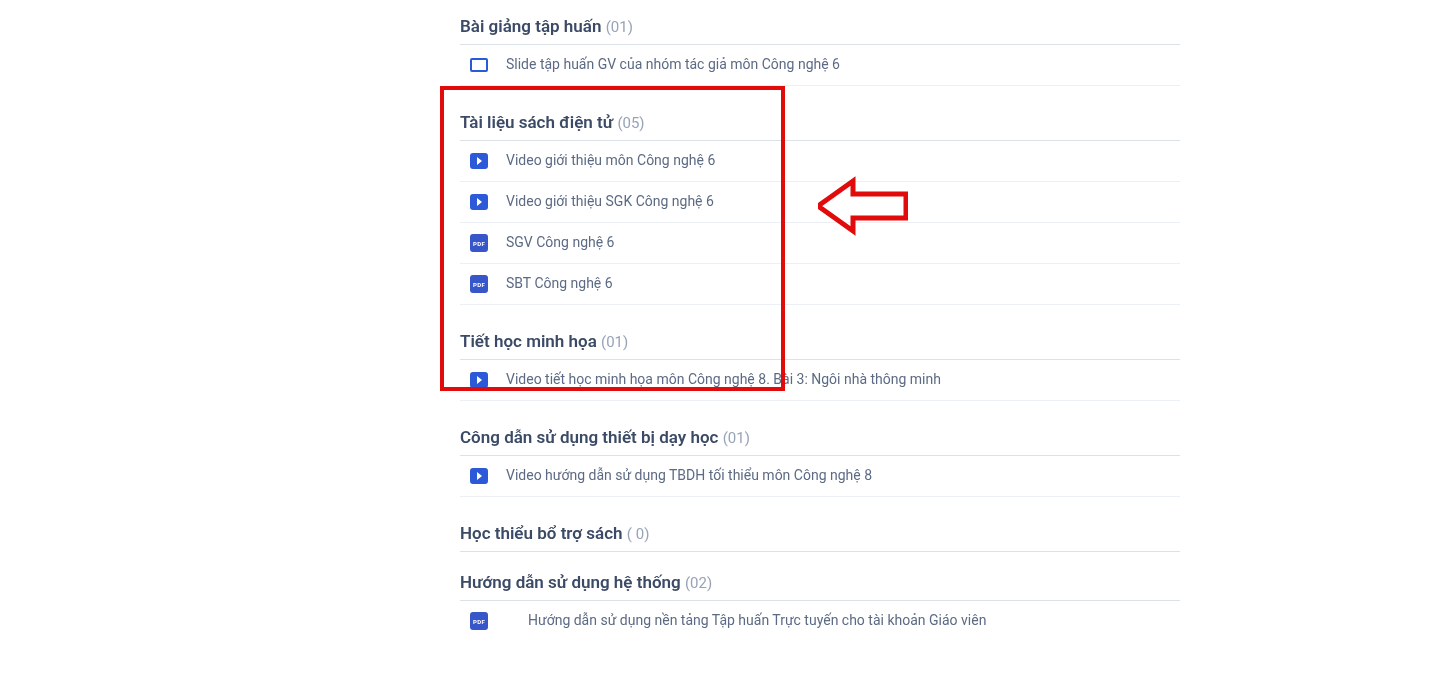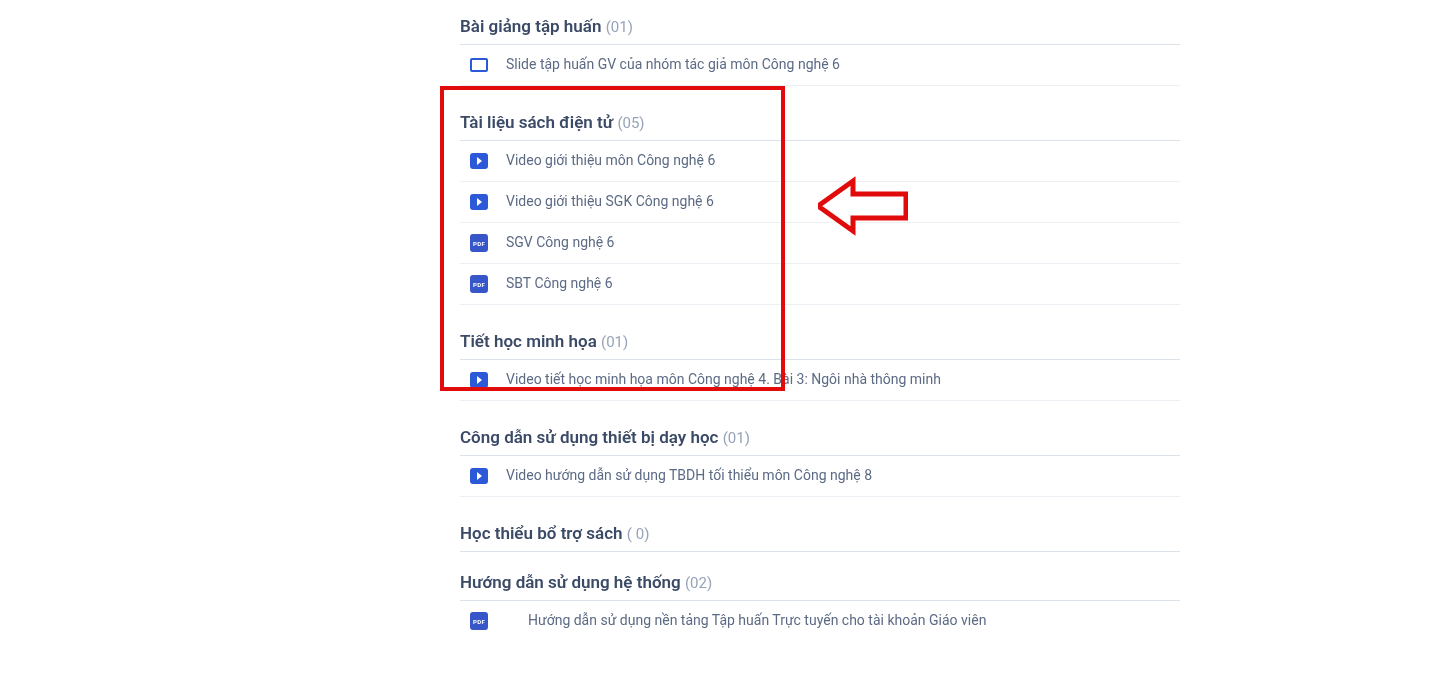--- a/index.html
+++ b/index.html
@@ -167,21 +167,21 @@
 
   <div class="section-title">
     <span>Tiết học minh họa</span>
     <span class="count">(01)</span>
   </div>
   <hr class="hr-line">
   <div class="item">
     <span class="icon-box">
         <span class="icon-video"></span>
       </span>
-    <span class="label">Video tiết học minh họa môn Công nghệ 4. Bài 3: Ngôi nhà thông minh</span>
+    <span class="label">Video tiết học minh họa môn Công nghệ 8. Bài 3: Ngôi nhà thông minh</span>
   </div>
 
   <div class="section-gap"></div>
 
   <div class="section-title">
     <span>Công dẫn sử dụng thiết bị dạy học</span>
     <span class="count">(01)</span>
   </div>
   <hr class="hr-line">
   <div class="item">

